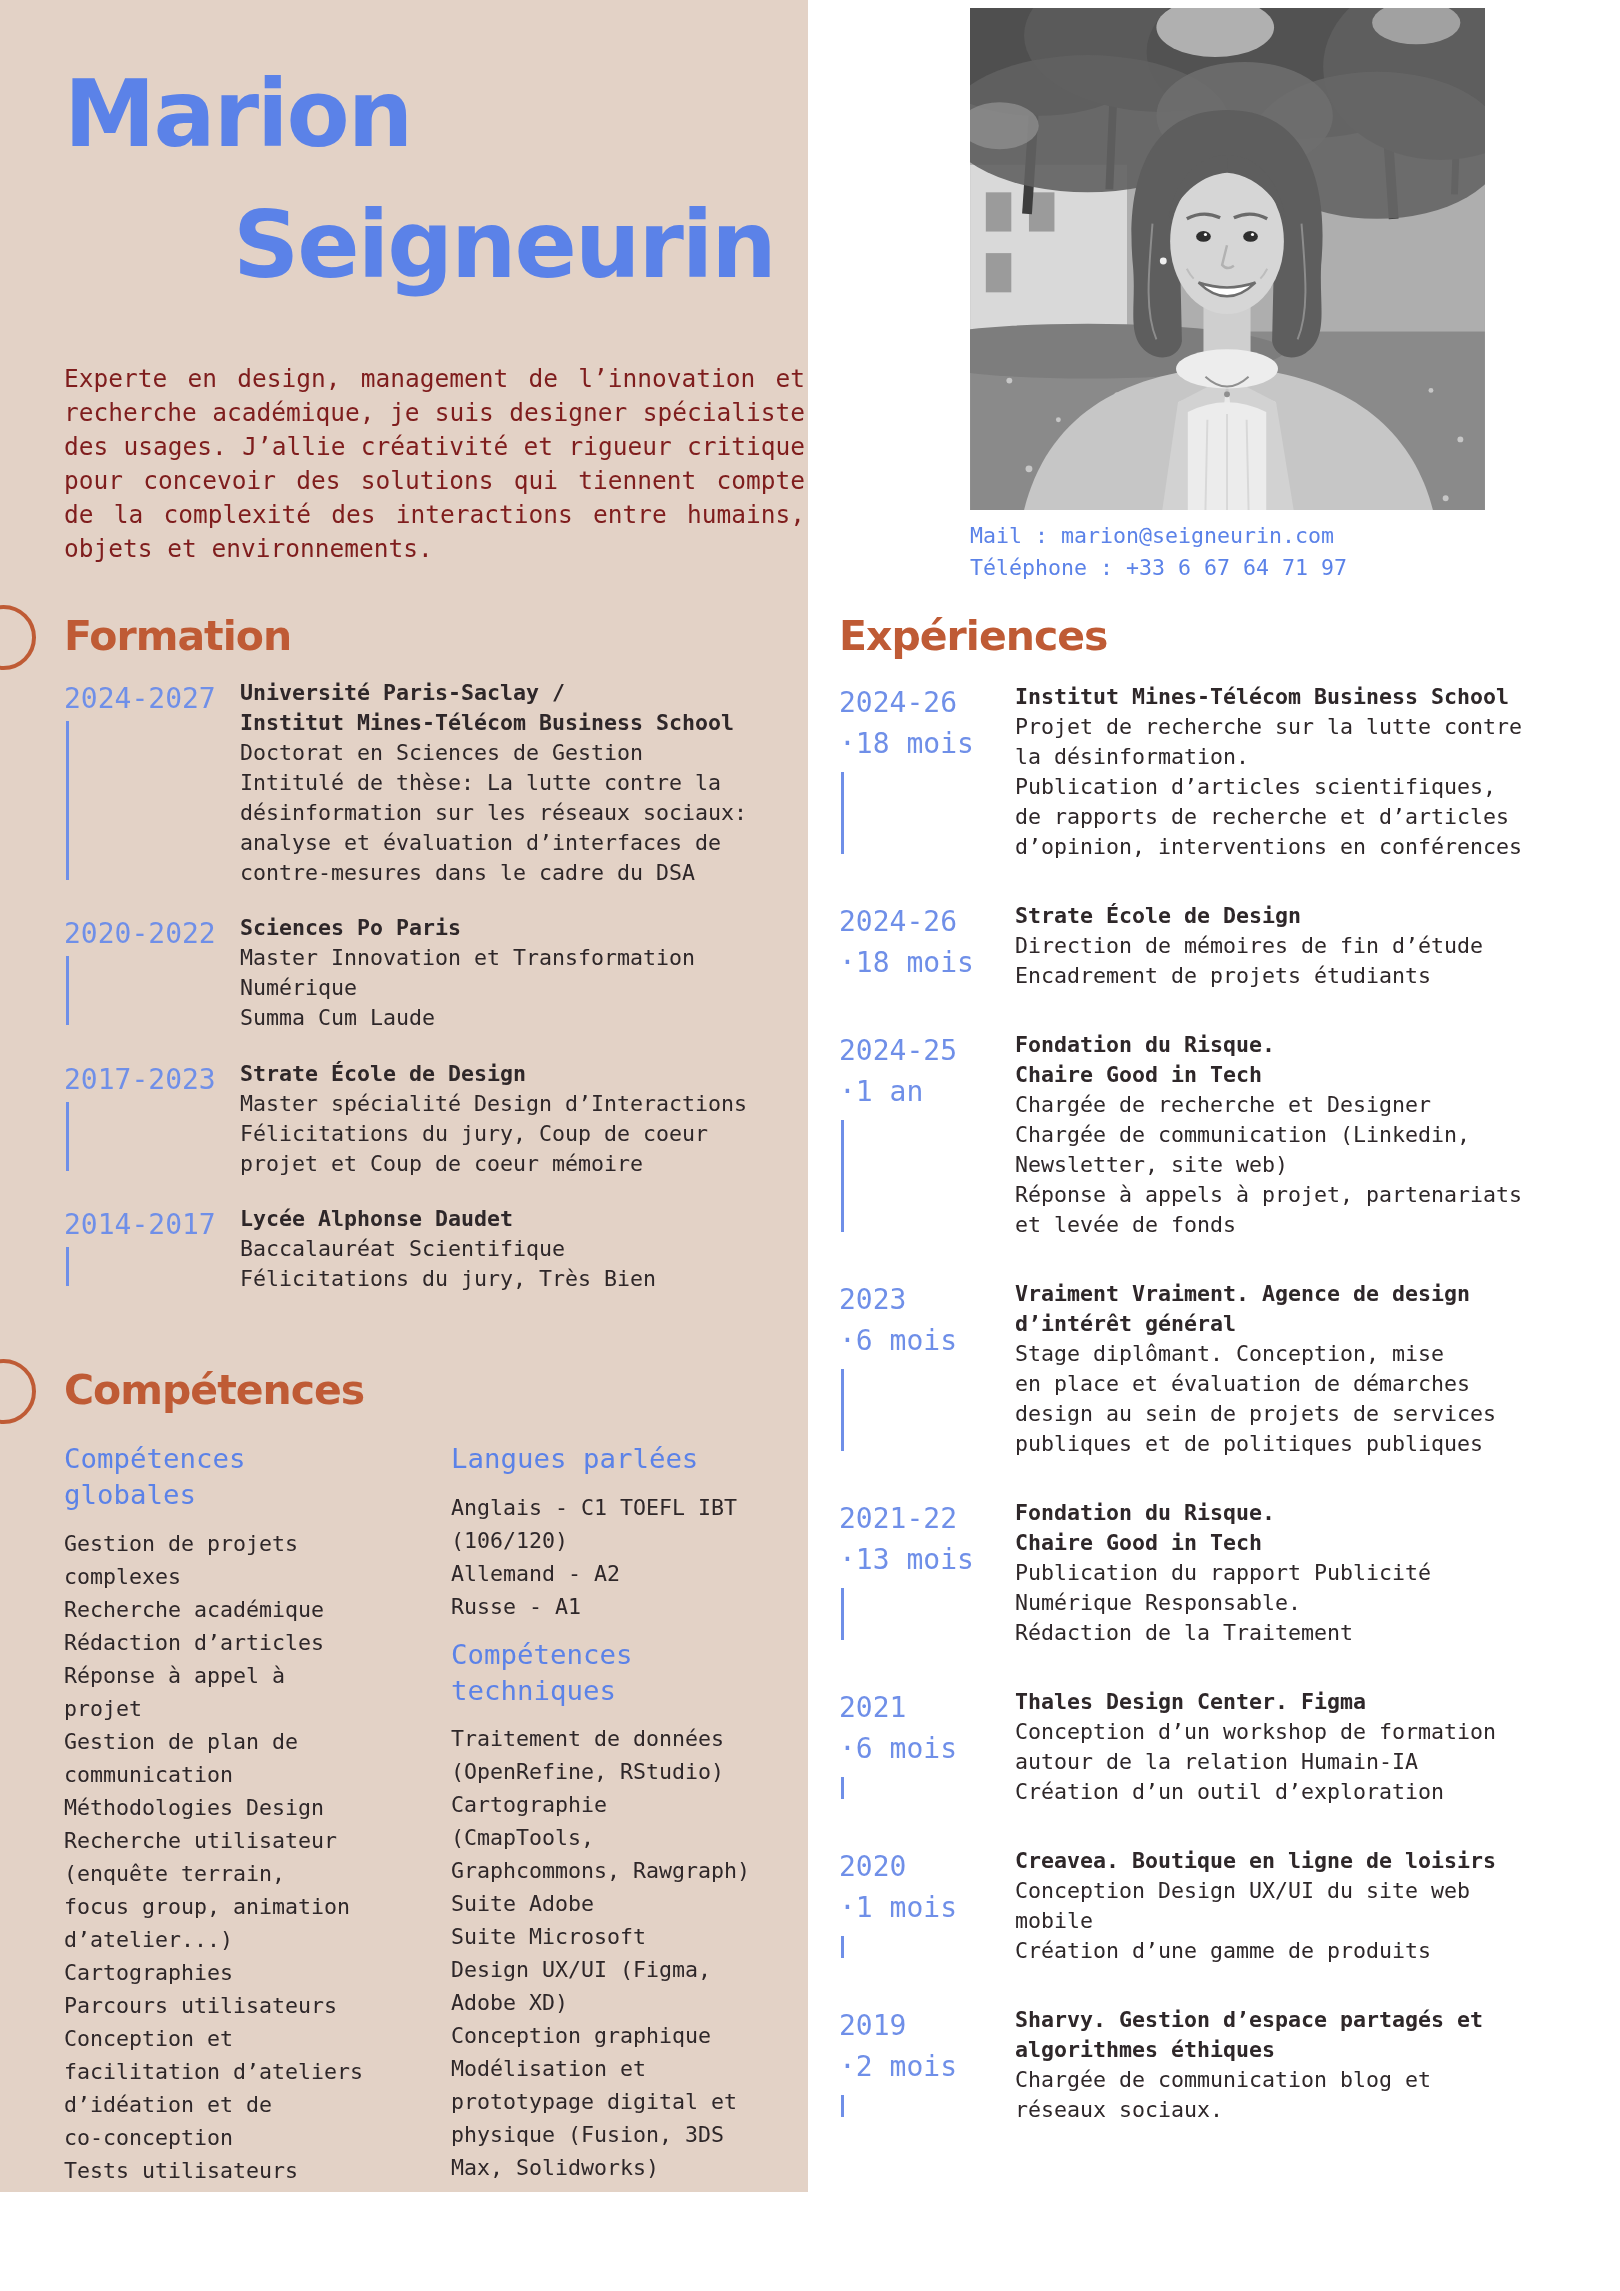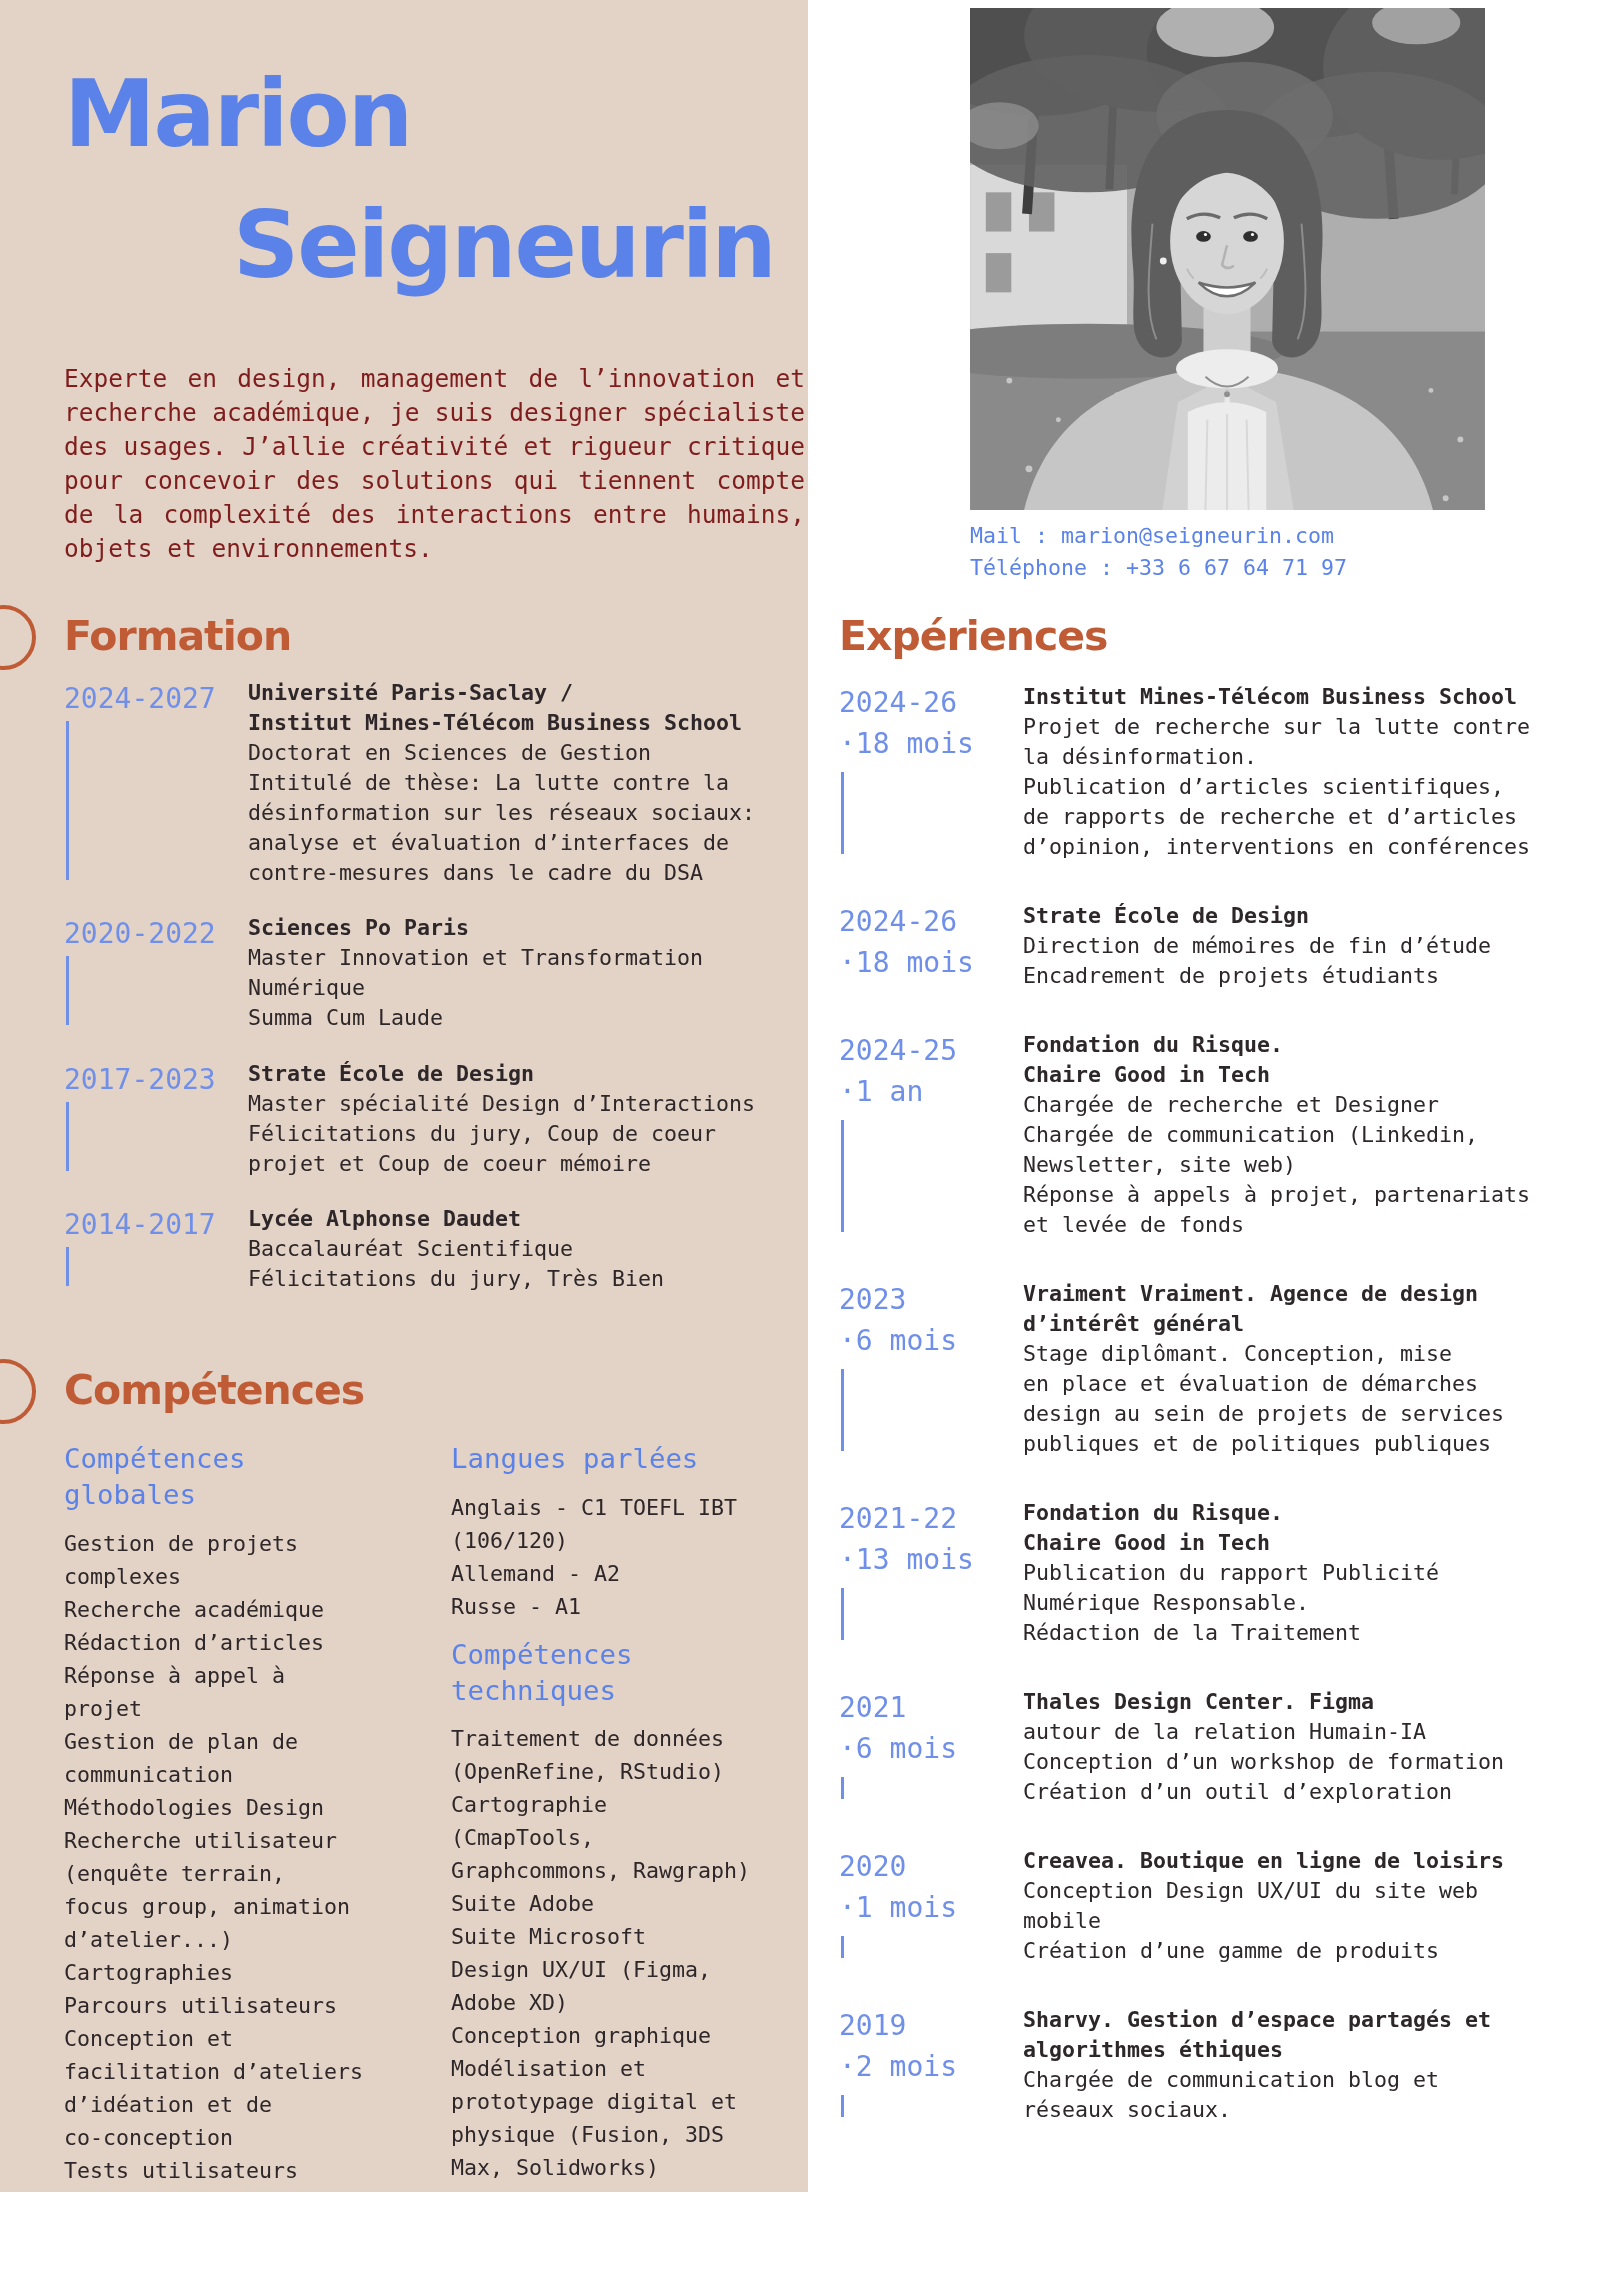--- a/index.html
+++ b/index.html
@@ -50,21 +50,21 @@
     left: -93px; top: -5.9px;
     width: 57px; height: 57px;
     border: 4.9px solid #bf5b35;
     border-radius: 50%;
     background: transparent;
   }
   .heading-formation { margin-top: 45px; }
   .heading-competences { margin-top: 45px; }
   
   .timeline { margin-top: 15.7px; }
-  .tl-entry { display: flex; position: relative; gap: 8px; }
+  .tl-entry { display: flex; position: relative; }
   .form .tl-entry { padding-bottom: 25.5px; }
   .exp  .tl-entry { padding-bottom: 39px; }
   .tl-date { width: 176px; flex: 0 0 176px; position: relative; }
   .tl-year, .tl-dur {
     font-size: 28px; line-height: 41px;
     color: #6f8fe8; white-space: pre;
   }
   .tl-line {
     position: absolute; left: 2px; width: 2.9px;
     background: #6f8fe8;
@@ -425,22 +425,22 @@
           </div>
         </div>
         <div class="tl-entry">
           <div class="tl-date">
             <div class="tl-year">2021</div>
             <div class="tl-dur">·6 mois</div>
             <div class="tl-line"></div>
           </div>
           <div class="tl-content">
             <div class="tl-title">Thales Design Center. Figma</div>
+            <div class="tl-detail">Conception d’un workshop de formation</div>
             <div class="tl-detail">autour de la relation Humain-IA</div>
-            <div class="tl-detail">Conception d’un workshop de formation</div>
             <div class="tl-detail">Création d’un outil d’exploration</div>
           </div>
         </div>
         <div class="tl-entry">
           <div class="tl-date">
             <div class="tl-year">2020</div>
             <div class="tl-dur">·1 mois</div>
             <div class="tl-line"></div>
           </div>
           <div class="tl-content">

